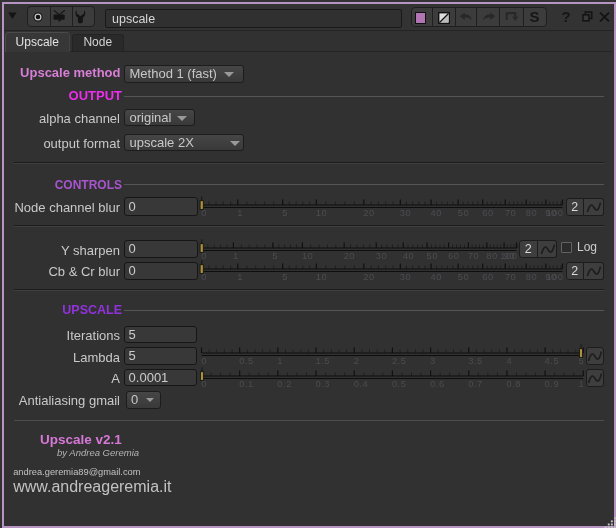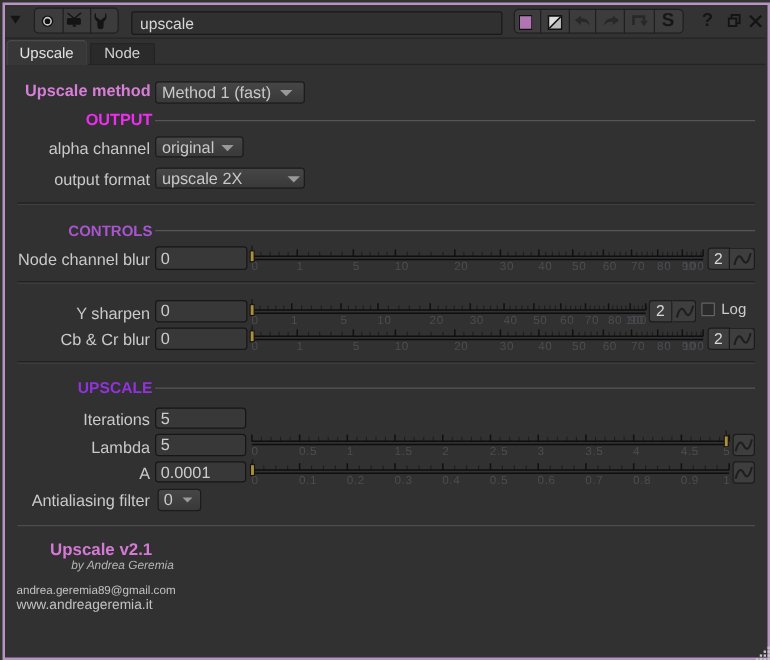--- a/index.html
+++ b/index.html
@@ -520,29 +520,29 @@
     <line x1="5.5" y1="10" x2="387.29999999999995" y2="10" stroke="#0e0e0e" stroke-width="1.2"></line>
     <line x1="5.5" y1="12.5" x2="387.29999999999995" y2="12.5" stroke="#0e0e0e" stroke-width="1.2"></line>
     <line x1="6.00" y1="1.3" x2="6.00" y2="5.7" stroke="#1a1a1a" stroke-width="1.1"></line>
     <rect x="4.4" y="5.7" width="3.2" height="8.7" fill="#ab9140" stroke="#15150f" stroke-width="0.9"></rect>
   </svg>
 <div class="btn2" style="left:585.5px;top:368.5px;width:18px;height:18px;border-radius:3px;"></div>
 <svg class="abs" style="left:586.5px;top:370.5px;" width="16" height="14">
     <path d="M1.5,12 C4,2.5 6.5,4.5 8,7.5 S 12,13 14.5,2.5" stroke="#1e1e1e" stroke-width="1.7" fill="none"></path>
   </svg>
 
-<div class="lbl" style="top:393px;">Antialiasing filter</div>
+<div class="lbl" style="top:393px;">Antialiasing gmail</div>
 <div class="dd" style="left:125.5px;top:391px;width:35px;height:17.5px;line-height:15.5px;">0<span class="arr" style="left:19px;top:6px;border-left-width:4.5px;border-right-width:4.5px;border-top-width:4.5px;"></span></div>
 
 <div class="abs" style="left:13.5px;top:419.5px;width:590px;height:1.2px;background:#4d4d4d;"></div>
 
 <div class="abs" style="left:14px;top:431.5px;font-size:13.5px;font-weight:bold;color:#d678d6;margin-left:26px;">Upscale v2.1</div>
 <div class="abs" style="left:14px;top:446.5px;font-size:9.5px;font-style:italic;color:#b5b5b5;margin-left:43px;">by Andrea Geremia</div>
 <div class="abs" style="left:13.2px;top:467px;font-size:9.3px;color:#c2c2c2;">andrea.geremia89@gmail.com</div>
-<div class="abs" style="left:13.2px;top:478px;font-size:11px;color:#c2c2c2;">www.andreageremia.it</div>
+<div class="abs" style="left:13.2px;top:478px;font-size:16px;color:#c2c2c2;">www.andreageremia.it</div>
 
 <svg class="abs" style="left:600px;top:514px;" width="16" height="15">
   <g fill="#c6c6c6">
     <rect x="14" y="3.3" width="1.9" height="1.9"></rect>
     <rect x="10.9" y="6.4" width="1.9" height="1.9"></rect>
       <rect x="14" y="6.4" width="1.9" height="1.9"></rect>
     <rect x="7.8" y="9.5" width="1.9" height="1.9"></rect>
       <rect x="10.9" y="9.5" width="1.9" height="1.9"></rect>
       <rect x="14" y="9.5" width="1.9" height="1.9"></rect>
     <rect x="4.7" y="12.4" width="1.9" height="1.9"></rect>

